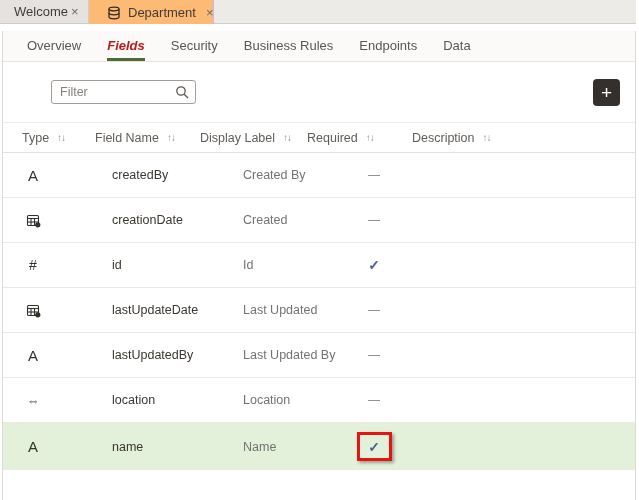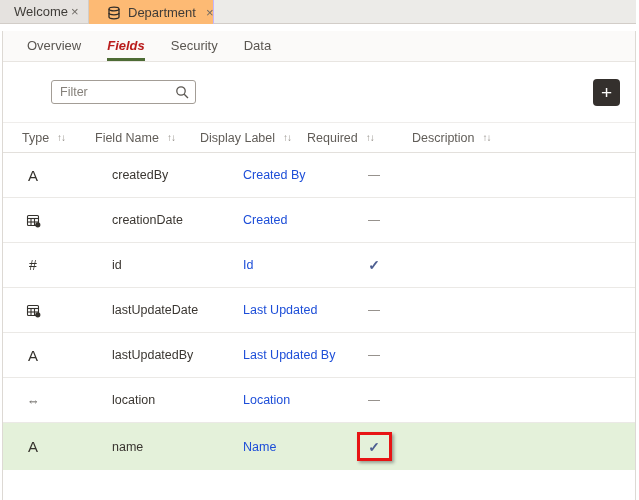--- a/index.html
+++ b/index.html
@@ -43,21 +43,21 @@
     gap:8px; font-size:12.5px; color:#615d58; cursor:pointer; }
   .th-type { left:19px; } .th-field { left:92px; } .th-display { left:197px; }
   .th-required { left:304px;align-items:center; } .th-description { left:409px; }
   .sort { font-size:10px; color:#938e88; letter-spacing:-1px; }
   .tbody { position:absolute; top:153px; left:3px; width:632px; }
   .trow { position:relative; height:45px; border-bottom:1px solid #ebe9e6; background:#fff; cursor:pointer; }
   .trow.hl { background:#e4f1da; border-bottom:none; height:47px; }
   .cell { position:absolute; top:0; height:100%; display:flex; align-items:center; }
   .c-type { left:19px; width:22px; justify-content:center; }
   .c-field { left:109px; font-size:12.5px; color:#3a3631; }
-  .c-display { left:240px; font-size:12.5px; color:#1d4ed8; }
+  .c-display { left:240px; font-size:12.5px; color:#737373; }
   .c-req { left:352px; width:38px; justify-content:center; }
   .mark-dash { color:#8a857f; font-size:12px; }
   .mark-check { color:#4d5e91; font-size:14px; font-weight:bold; }
   .ticon { font-size:15px; color:#35322d; }
   .ticon-hash { font-size:14px; }
   .ticon-ref { font-size:13px; color:#44413c; }
   .red-box { display:flex; align-items:center; justify-content:center;
     width:35px; height:29px; border:3px solid #e71414; box-shadow:2px 2px 3px rgba(60,60,60,0.45); }
   svg { display:block; }
 </style>
@@ -84,20 +84,22 @@
     </div>
     <div class="tab-filler"></div>
   </div>
 
   <div class="frame-borders"></div>
 
   <div class="subtabs">
     <div class="subtab">Overview</div>
     <div class="subtab active">Fields</div>
     <div class="subtab">Security</div>
+    <div class="subtab">Business Rules</div>
+    <div class="subtab">Endpoints</div>
     <div class="subtab">Data</div>
   </div>
 
   <div class="filter-wrap">
     <input class="filter-input" type="text" placeholder="Filter" style="">
     <span class="search-ic">
       <svg width="14" height="14" viewBox="0 0 14 14" fill="none" stroke="#5a5651" stroke-width="1.3">
         <circle cx="6" cy="6" r="4.2"></circle>
         <line x1="9.2" y1="9.2" x2="13" y2="13"></line>
       </svg>

